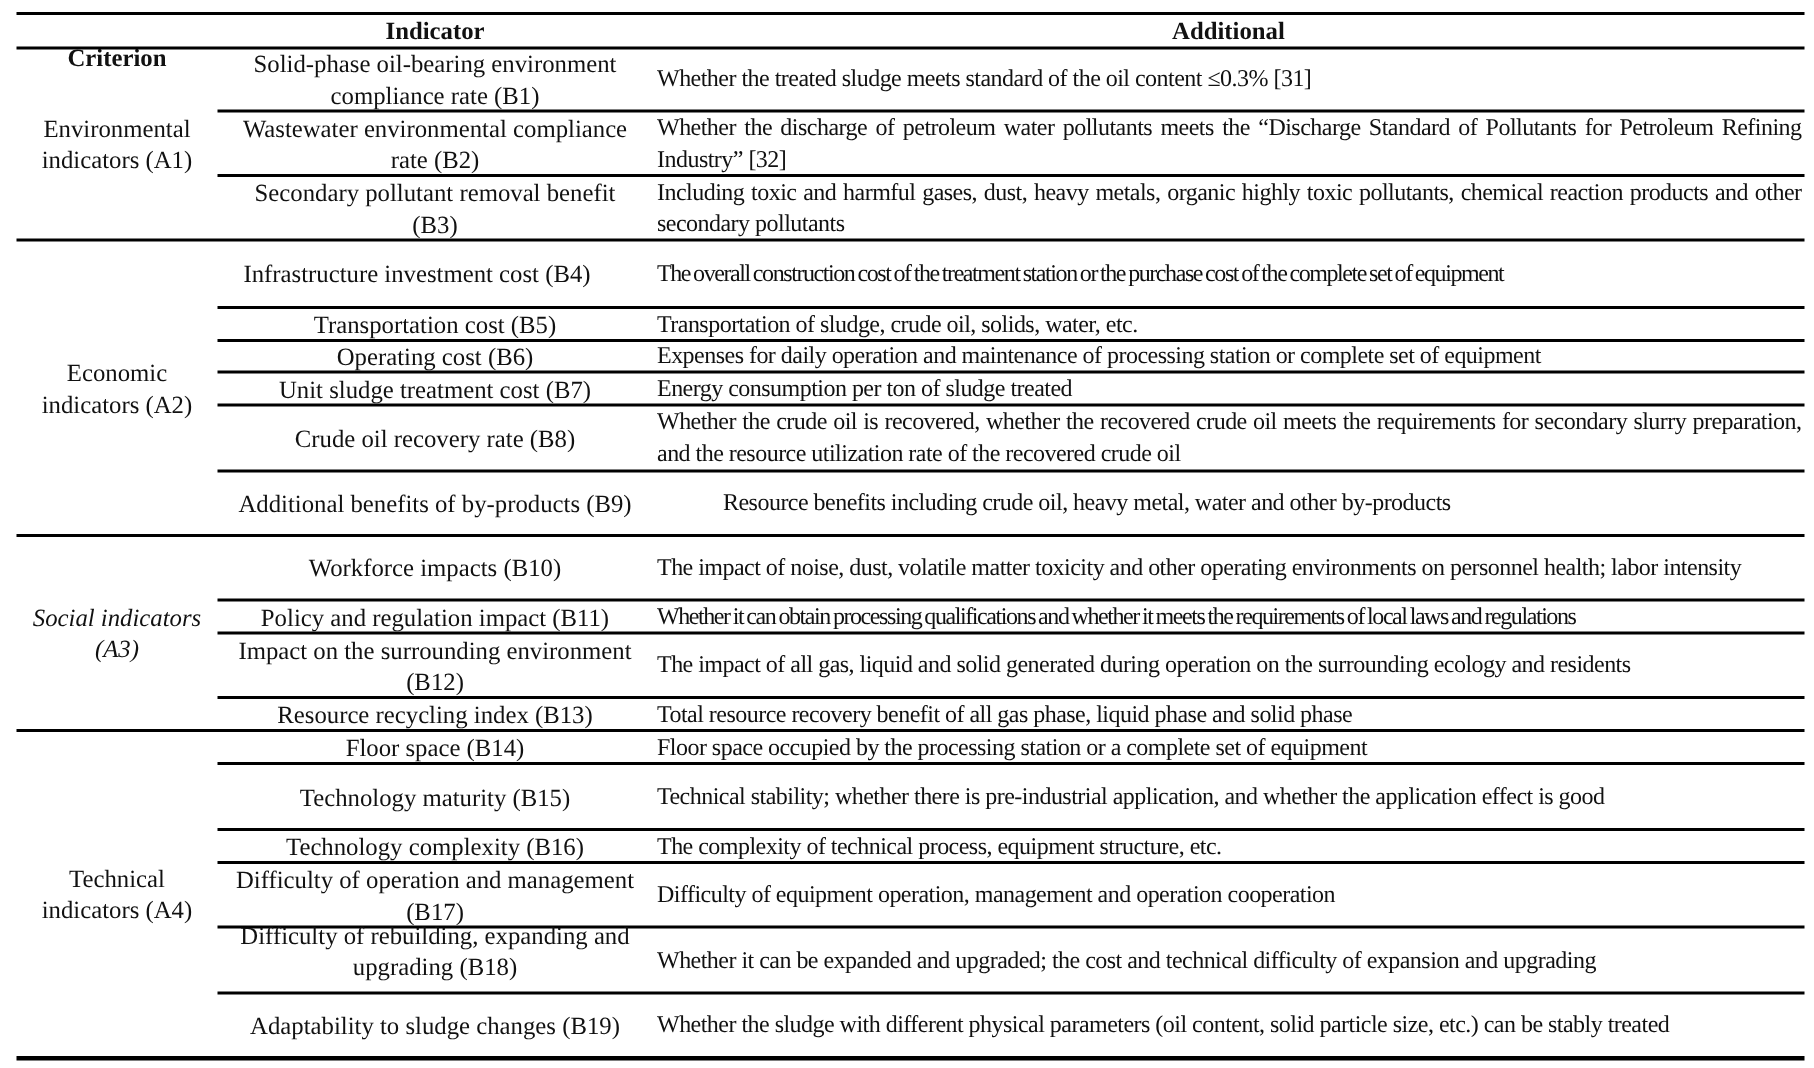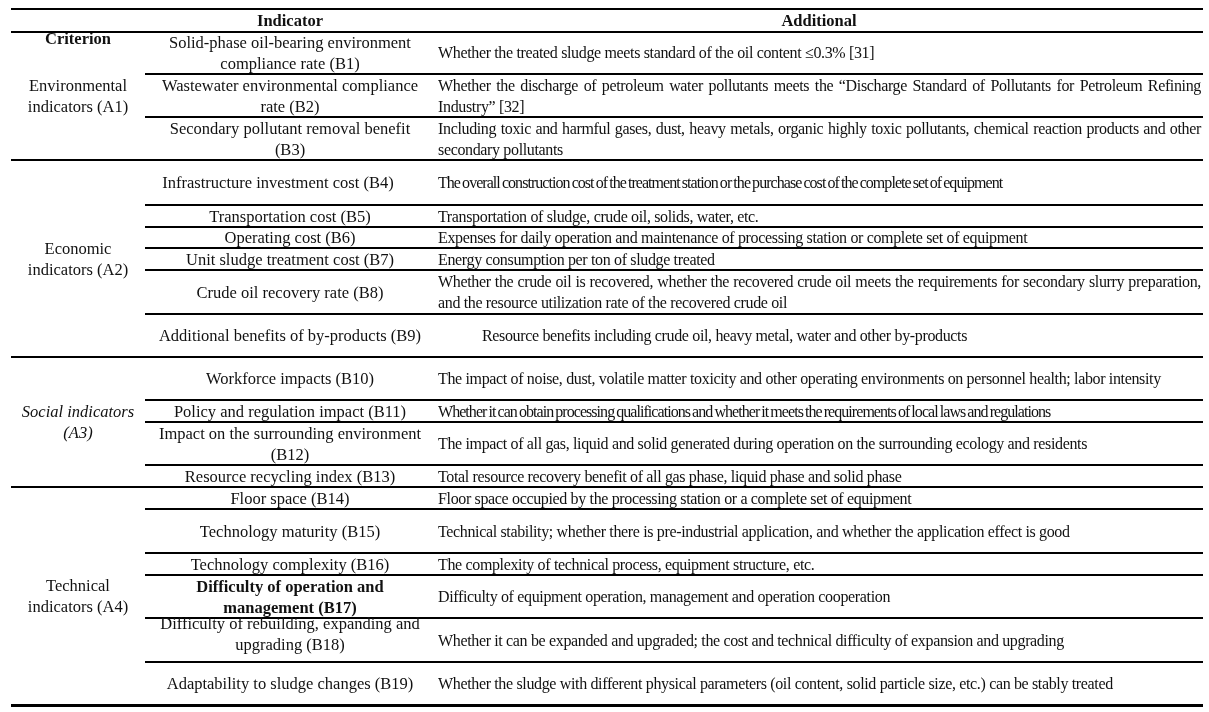--- a/index.html
+++ b/index.html
@@ -136,21 +136,21 @@
     </div>
     <div class="line" style="left: 134px; top: 544px; width: 1058px; height: 1.5px;"></div>
     <div>
       <div class="cell ind" style="left: 134px; top: 545px; width: 290px; height: 22px; padding: 0px 10px;">Technology complexity (B16)</div>
       <div class="cell desc" style="left: 424px; top: 545px; width: 768px; height: 22px;">
         <span>The complexity of technical process, equipment structure, etc.</span>
       </div>
     </div>
     <div class="line" style="left: 134px; top: 566px; width: 1058px; height: 1.5px;"></div>
     <div>
-      <div class="cell ind" style="left: 134px; top: 567px; width: 290px; height: 43px; padding: 0px 10px; font-weight: bold;">Difficulty of operation and management (B17)</div>
+      <div class="cell ind" style="left: 134px; top: 567px; width: 290px; height: 43px; padding: 0px 10px;">Difficulty of operation and management (B17)</div>
       <div class="cell desc" style="left: 424px; top: 567px; width: 768px; height: 43px;">
         <span>Difficulty of equipment operation, management and operation cooperation</span>
       </div>
     </div>
     <div class="line" style="left: 134px; top: 609px; width: 1058px; height: 1.5px;"></div>
     <div>
       <div class="cell ind" style="left: 134px; top: 610px; width: 290px; height: 32px; padding: 4px 10px;">Difficulty of rebuilding, expanding and upgrading (B18)</div>
       <div class="cell desc" style="left: 424px; top: 610px; width: 768px; height: 44px;">
         <span>Whether it can be expanded and upgraded; the cost and technical difficulty of expansion and upgrading</span>
       </div>

